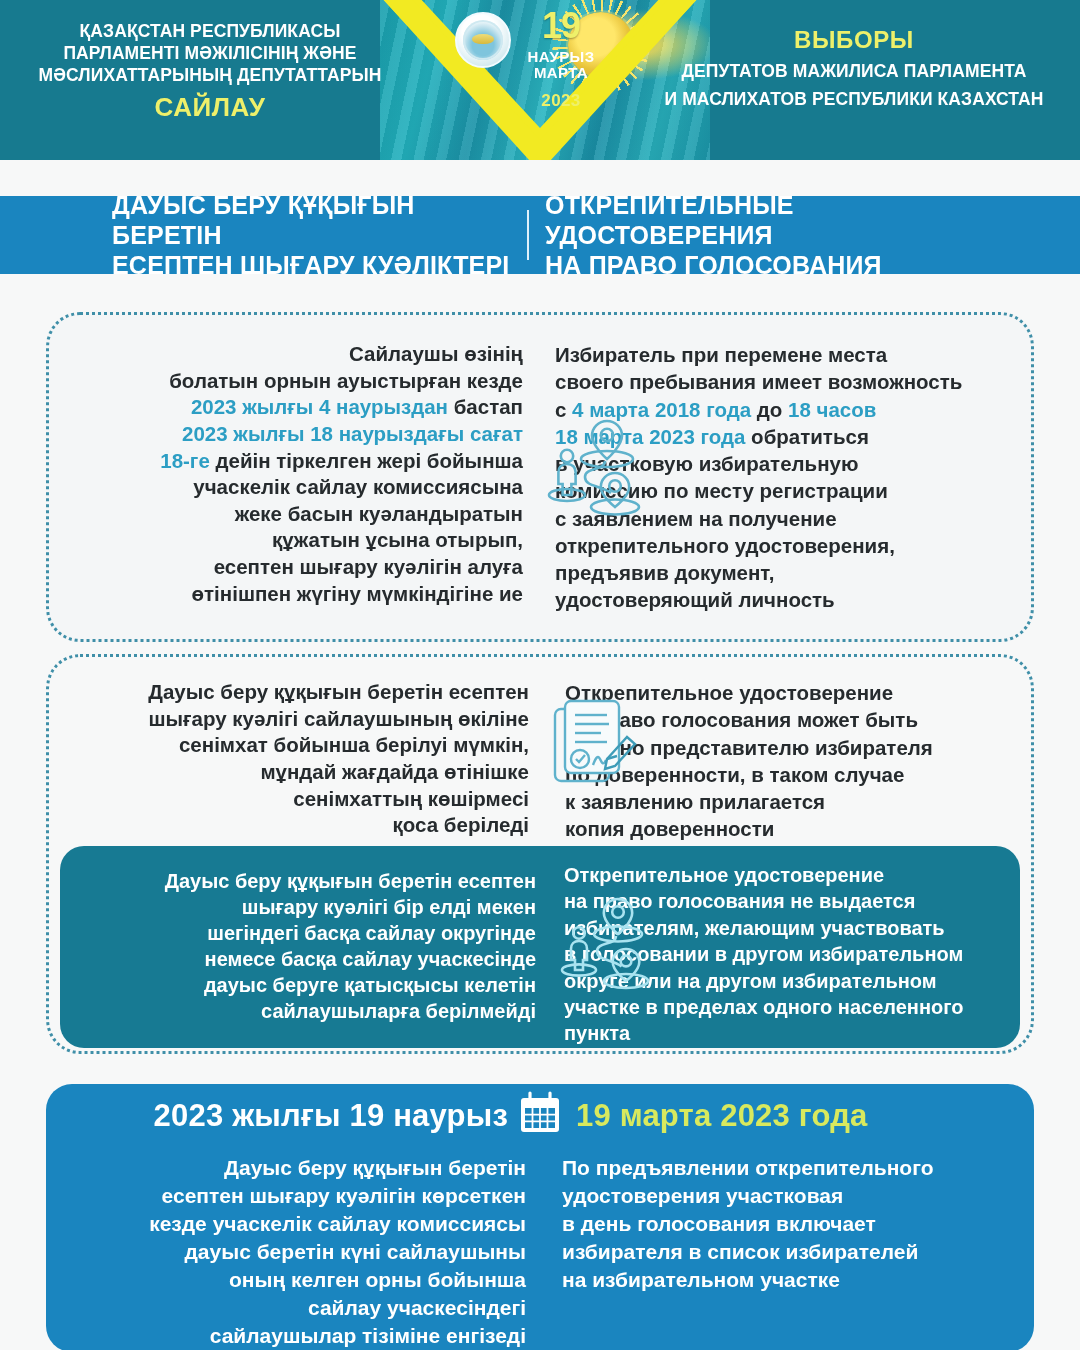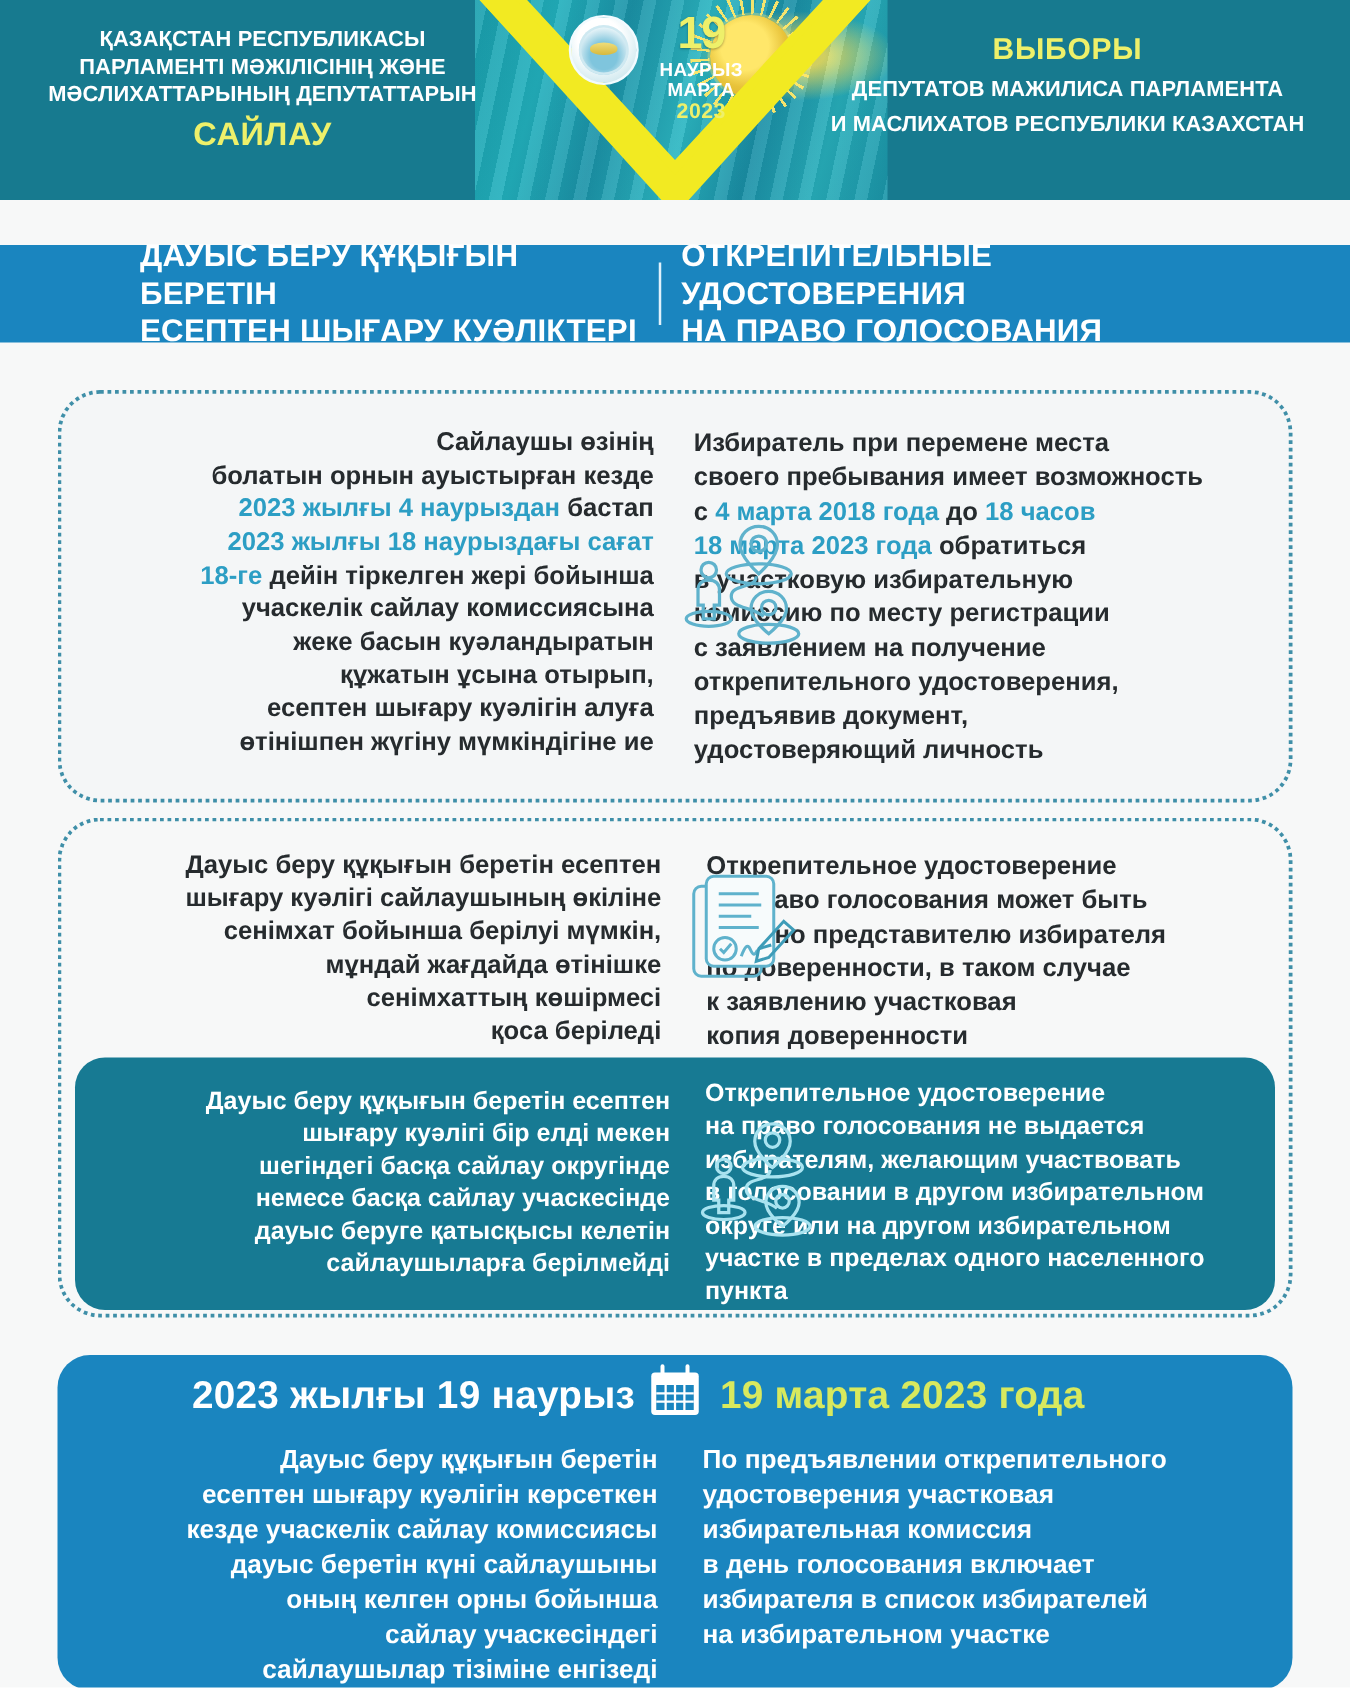--- a/index.html
+++ b/index.html
@@ -56,21 +56,21 @@
   .emblem-inner::after{
     content:""; display:block; margin:14px auto 0; width:22px;height:10px;border-radius:50% 50% 46% 46%;
     background:linear-gradient(#eedd7a,#d8b93c);
   }
   .date-block{
     position:absolute; left:518px; top:8px; width:86px; text-align:center; line-height:1;
   }
   .date-19{ font-size:36px; font-weight:bold; color:#eef06a; letter-spacing:-1px; text-shadow:0 1px 2px rgba(0,0,0,.35); }
   .date-m1{ font-size:15px; font-weight:bold; color:#ffffff; margin-top:5px; letter-spacing:.4px; }
   .date-m2{ font-size:15px; font-weight:bold; color:#ffffff; margin-top:1px; letter-spacing:.4px; }
-  .date-y{ font-size:17px; font-weight:bold; color:#eef06a; margin-top:0; letter-spacing:.4px; }
+  .date-y{ font-size:17px; font-weight:bold; color:#eef06a; margin-top:12px; letter-spacing:.4px; }
 
   .hdr-left{
     position:absolute; left:30px; top:20px; width:360px; text-align:center; line-height:1.26;
   }
   .hdr-left .l{ font-size:17.5px; font-weight:bold; color:#ffffff; letter-spacing:.1px; }
   .hdr-left .hl{ font-size:26px; font-weight:bold; color:#eef06a; margin-top:5px; letter-spacing:.5px; }
 
   .hdr-right{
     position:absolute; left:648px; top:24px; width:412px; text-align:center; line-height:1.3;
   }
@@ -276,21 +276,21 @@
           <path d="M58 62l10-3" stroke="#3e9cb8"></path>
         </svg>
       </span>
 
       <div class="c2-ru">
         <div class="t-ru">
           <div>Открепительное удостоверение</div>
           <div>на право голосования может быть</div>
           <div>выдано представителю избирателя</div>
           <div>по доверенности, в таком случае</div>
-          <div>к заявлению участковая</div>
+          <div>к заявлению прилагается</div>
           <div>копия доверенности</div>
         </div>
       </div>
     </div>
   </div>
 
   <div class="card-teal">
     <div class="c3-kz">
       <div class="t-kz-w">
         <div>Дауыс беру құқығын беретін есептен</div>
@@ -361,21 +361,20 @@
           <div>дауыс беретін күні сайлаушыны</div>
           <div>оның келген орны бойынша</div>
           <div>сайлау учаскесіндегі</div>
           <div>сайлаушылар тізіміне енгізеді</div>
         </div>
       </div>
       <div class="cb-ru">
         <div class="t">
           <div>По предъявлении открепительного</div>
           <div>удостоверения участковая</div>
-          <div>избирательная комиссия</div>
           <div>в день голосования включает</div>
           <div>избирателя в список избирателей</div>
           <div>на избирательном участке</div>
         </div>
       </div>
     </div>
   </div>
 
 </div>
 

